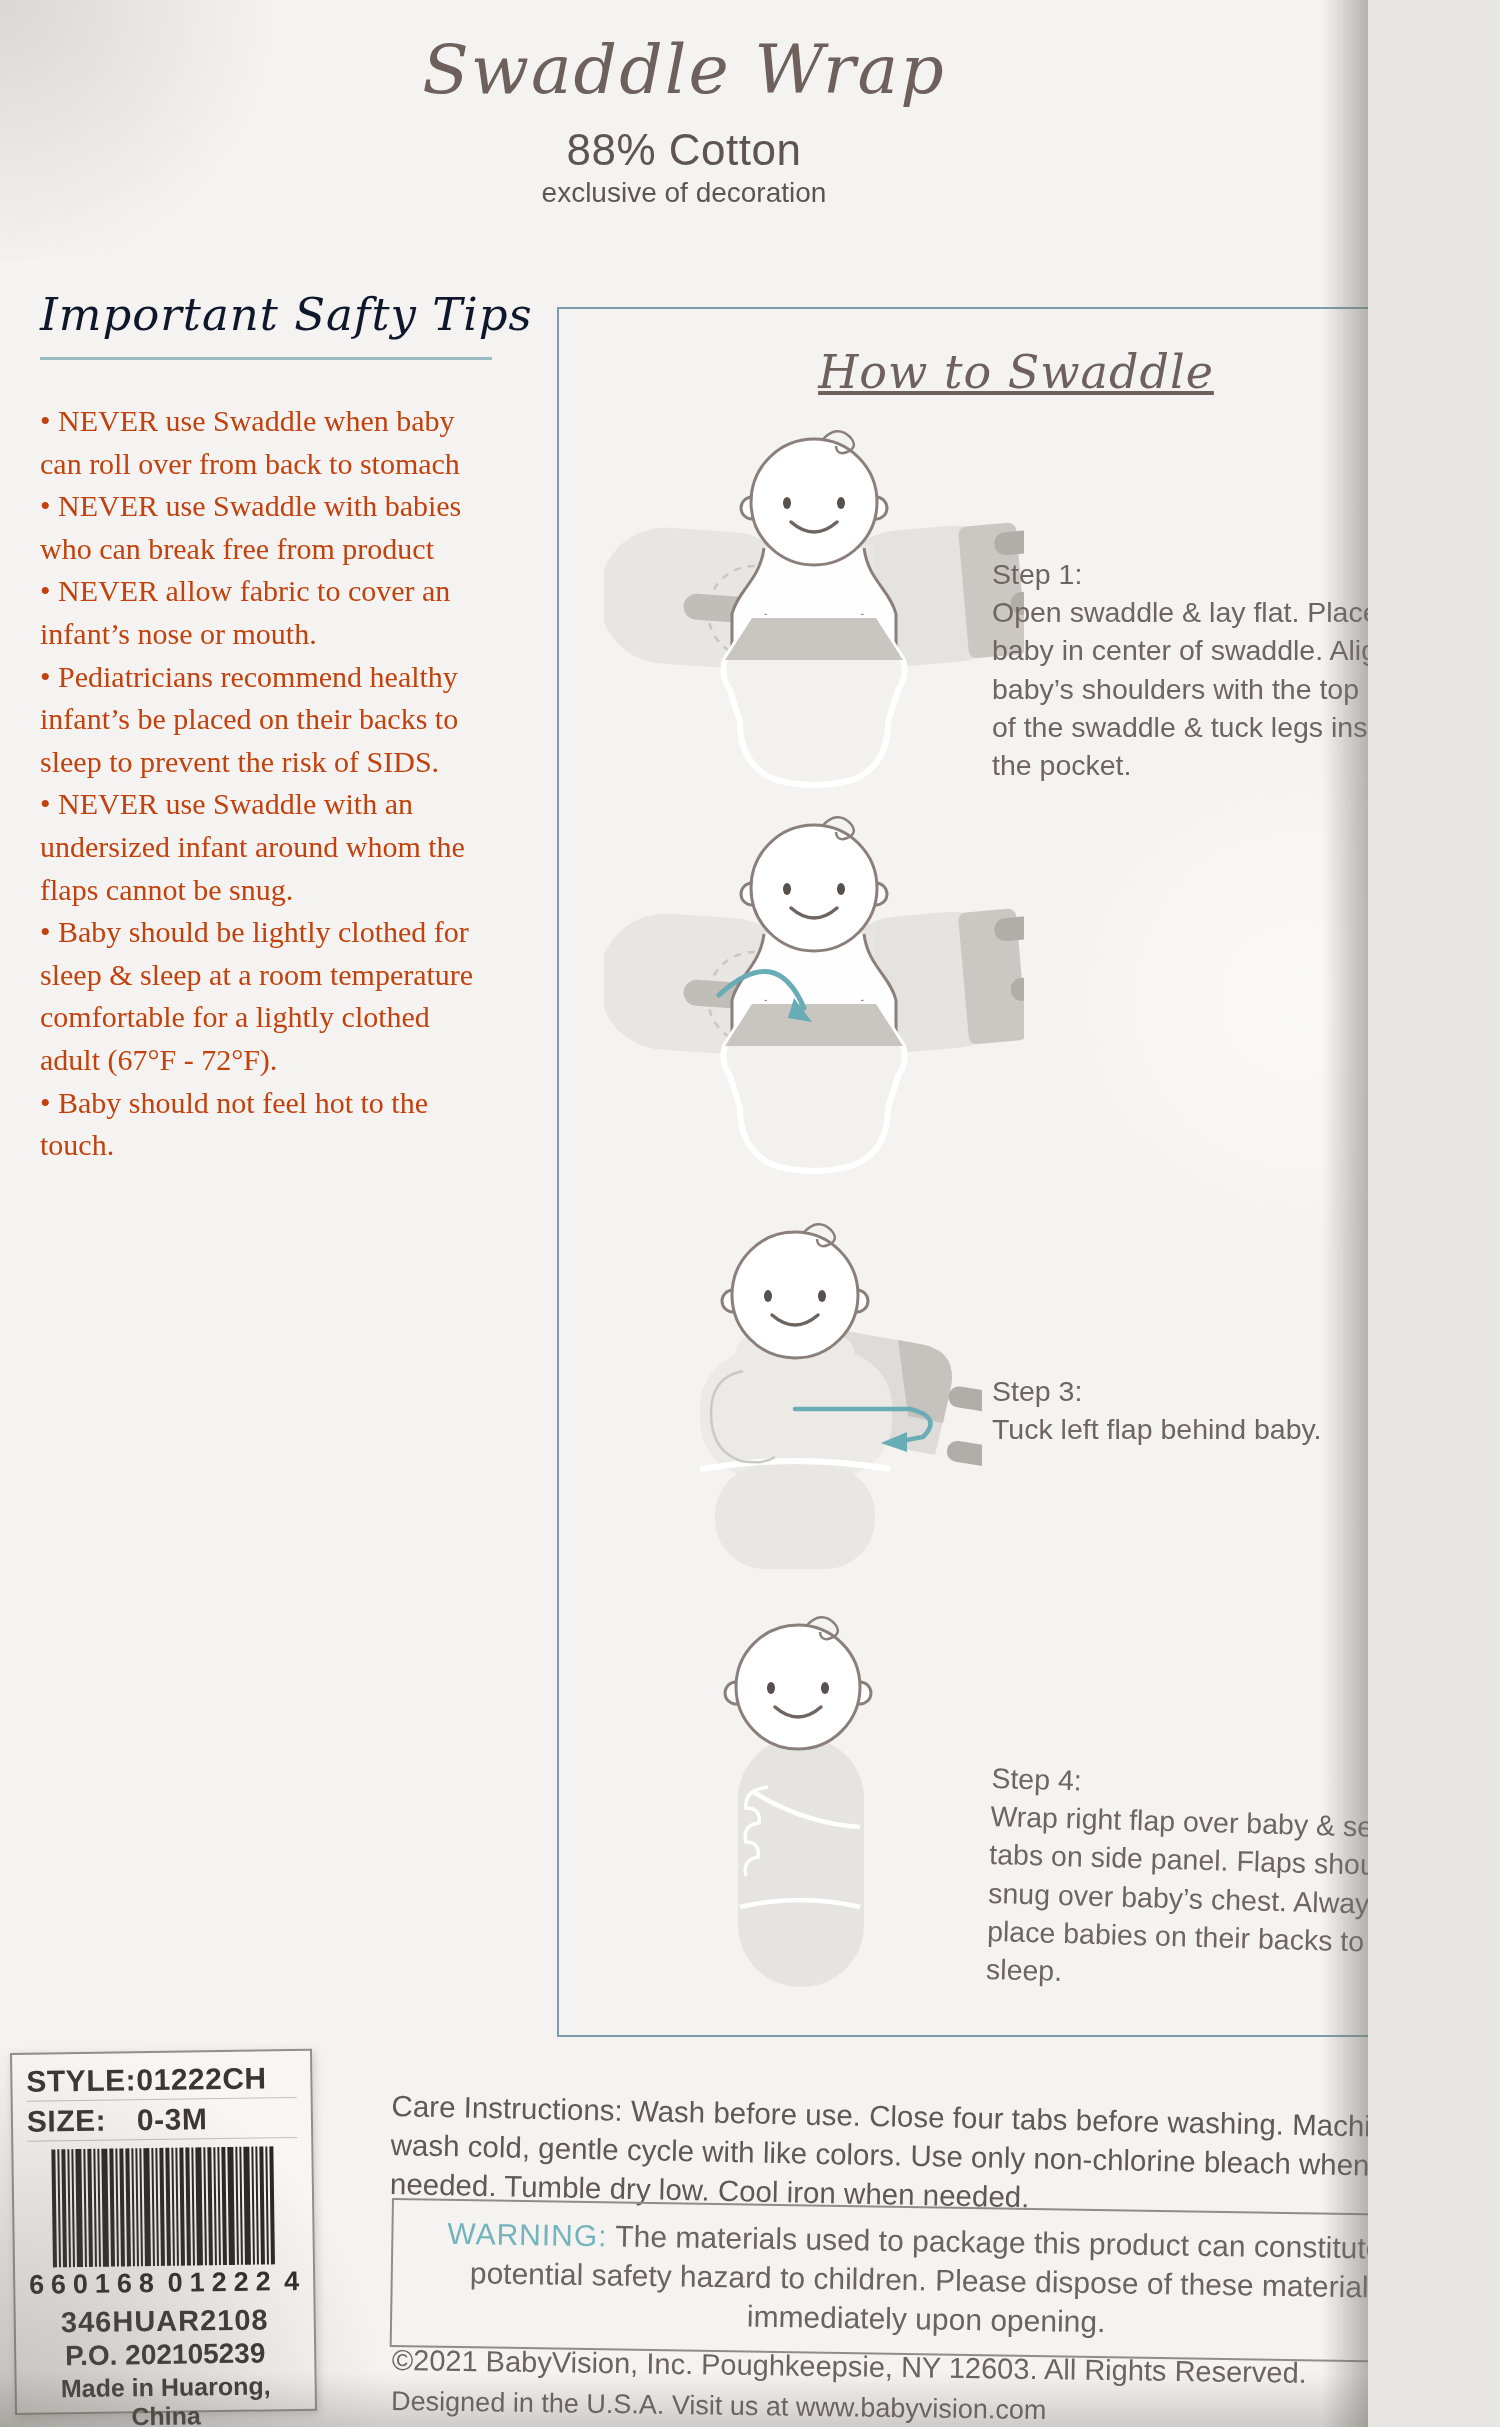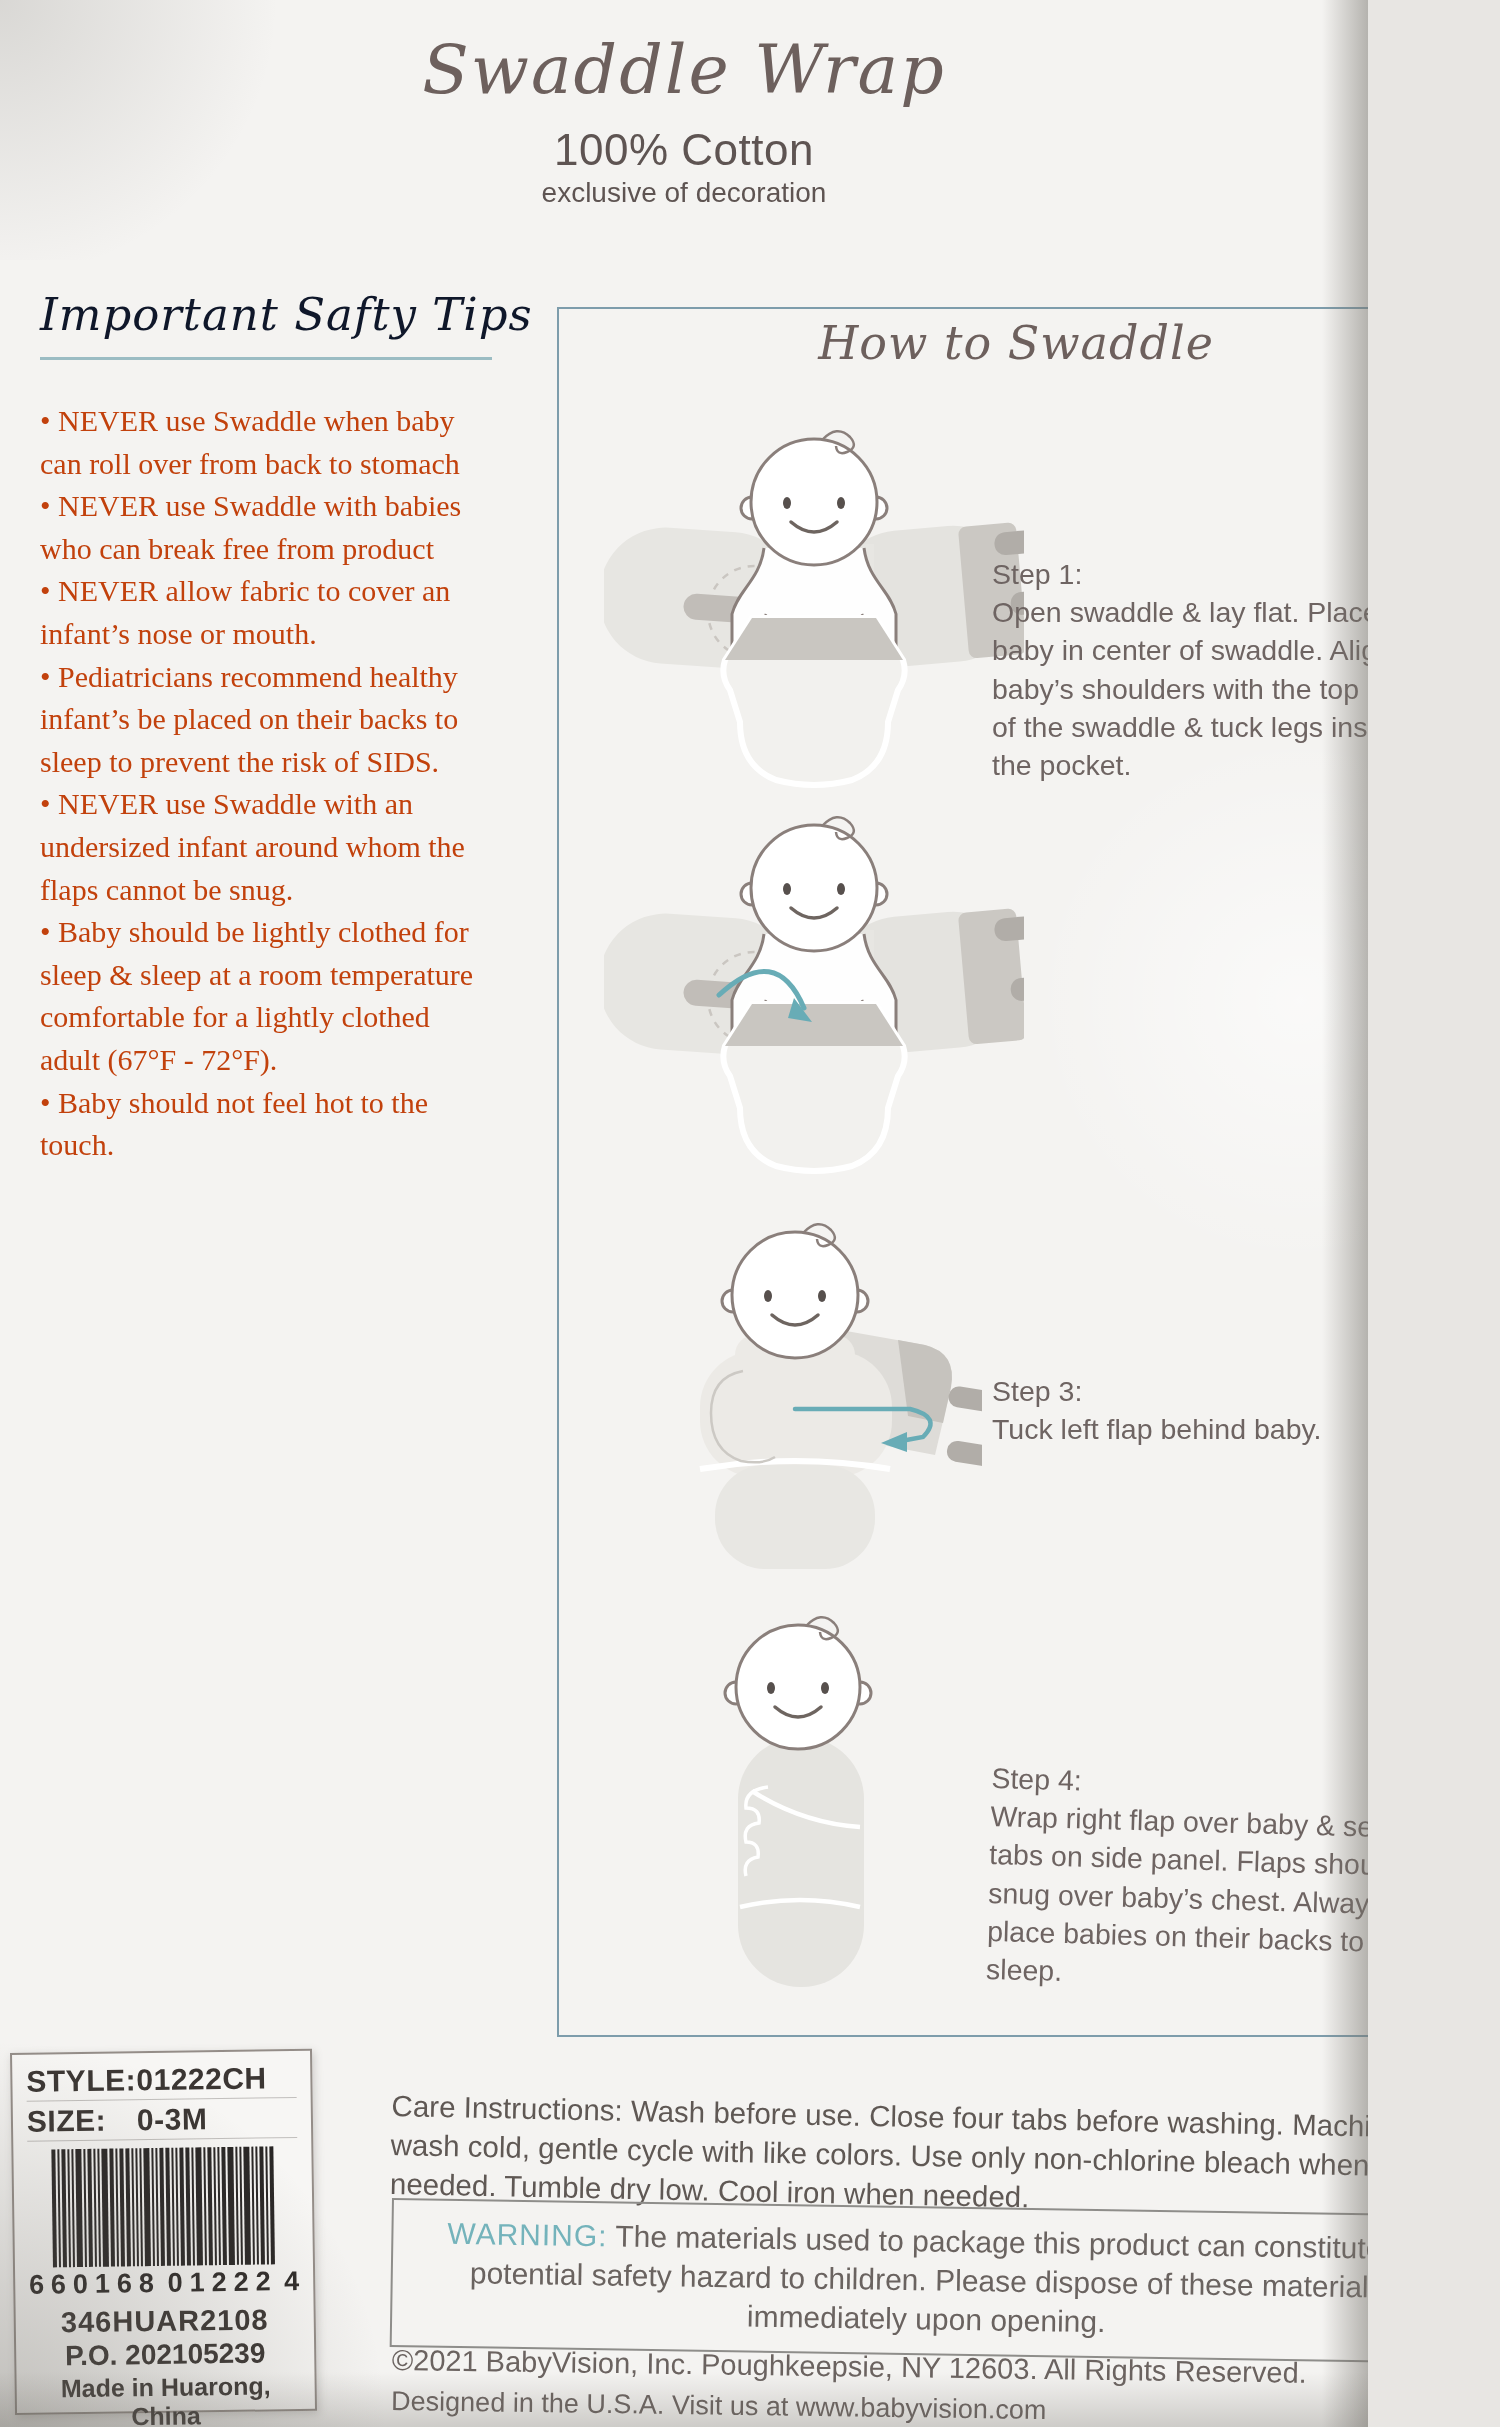--- a/index.html
+++ b/index.html
@@ -26,23 +26,23 @@
   
   .safety{position:absolute;left:40px;top:288px;width:446px;}
   .safety h2{font-family:"DejaVu Serif",serif;font-style:italic;font-weight:400;
              font-size:45px;color:#0f172a;margin:0;letter-spacing:1px;white-space:nowrap;}
   .rule{border-top:3px solid #9bbcc3;margin-top:16px;width:452px;}
   .tips{margin-top:40px;font-size:30px;line-height:1.42;color:#c2410c;font-family:Liberation Serif, serif;}
   .tip::before{content:"• ";}
   
   .howto{position:absolute;left:557px;top:307px;width:914px;height:1726px;
          border:2px solid #7d9cab;}
-  .howto h2{position:absolute;top:7px;left:0;width:100%;text-align:center;
+  .howto h2{position:absolute;top:36px;left:0;width:100%;text-align:center;
             font-family:"DejaVu Serif",serif;font-style:italic;font-weight:400;
-            font-size:46px;color:#6d605d;margin:0;letter-spacing:1px;}
+            font-size:46px;color:#6d605d;margin:0;letter-spacing:1px;text-decoration:underline;}
   .illo{position:absolute;}
   .illo1{left:45px;top:100px;}
   .illo2{left:45px;top:486px;}
   .illo3{left:63px;top:898px;}
   .illo4{left:86px;top:1290px;}
   .step{position:absolute;left:433px;width:456px;font-size:28.5px;line-height:1.34;color:#6e6462;}
   .step1{top:246px;}.step2{top:671px;}.step3{top:1063px;}
   .step4{top:1450px;transform:rotate(1.6deg);transform-origin:left top;}
   
   .sticker{position:absolute;left:10px;top:2053px;width:302px;height:362px;
@@ -78,21 +78,21 @@
 </head>
 <body>
 
 <div class="page">
 
   <div class="shade shade-tl"></div>
   <div class="shade sheen"></div>
 
   <header class="hdr">
     <h1 class="title">Swaddle Wrap</h1>
-    <div class="material">100% Cotton</div>
+    <div class="material">88% Cotton</div>
     <div class="material-note">exclusive of decoration</div>
   </header>
 
   <section class="safety">
     <h2>Important Safty Tips</h2>
     <div class="rule"></div>
     <div class="tips">
       <div class="tip">NEVER use Swaddle when baby can roll over from back to stomach</div>
       <div class="tip">NEVER use Swaddle with babies who can break free from product</div>
       <div class="tip">NEVER allow fabric to cover an infant’s nose or mouth.</div>

